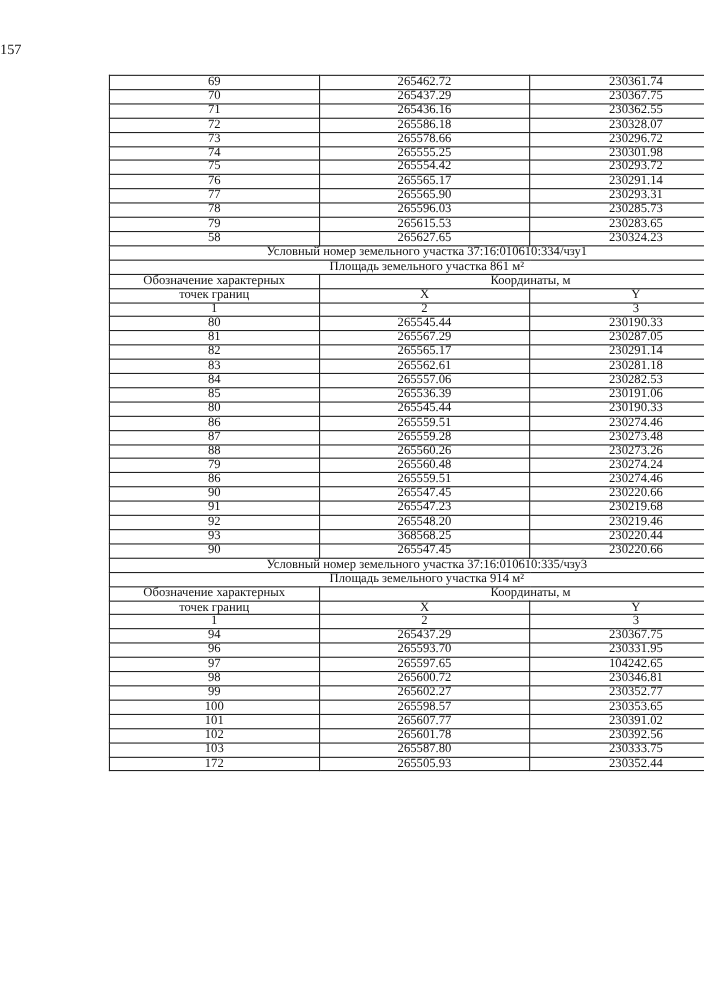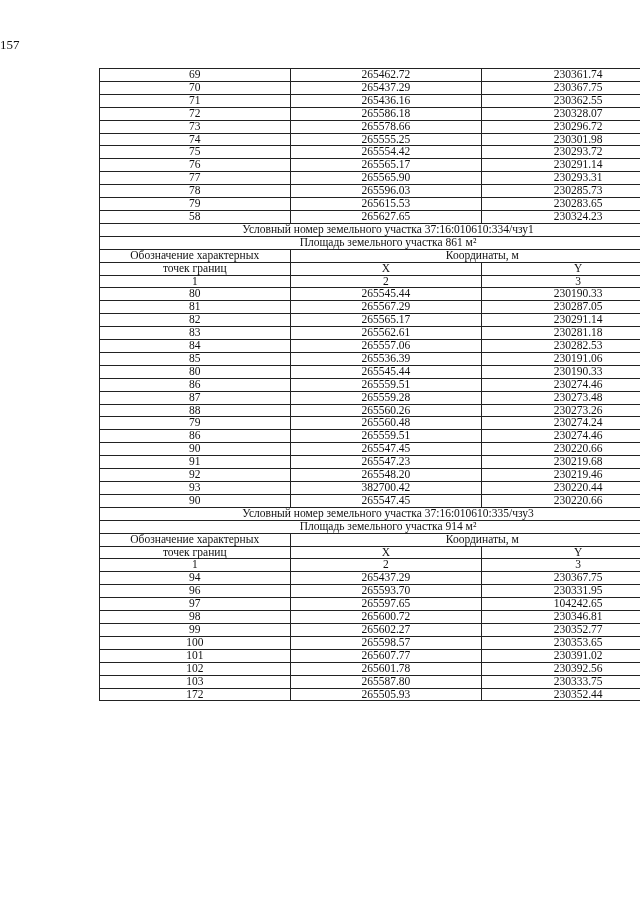--- a/index.html
+++ b/index.html
@@ -169,21 +169,21 @@
         <td class="c2">265547.23</td>
         <td class="c3">230219.68</td>
       </tr>
       <tr>
         <td class="c1">92</td>
         <td class="c2">265548.20</td>
         <td class="c3">230219.46</td>
       </tr>
       <tr>
         <td class="c1">93</td>
-        <td class="c2">382700.42</td>
+        <td class="c2">368568.25</td>
         <td class="c3">230220.44</td>
       </tr>
       <tr>
         <td class="c1">90</td>
         <td class="c2">265547.45</td>
         <td class="c3">230220.66</td>
       </tr>
       <tr>
         <td class="full" colspan="3">Условный номер земельного участка  37:16:010610:335/чзу3</td>
       </tr>

